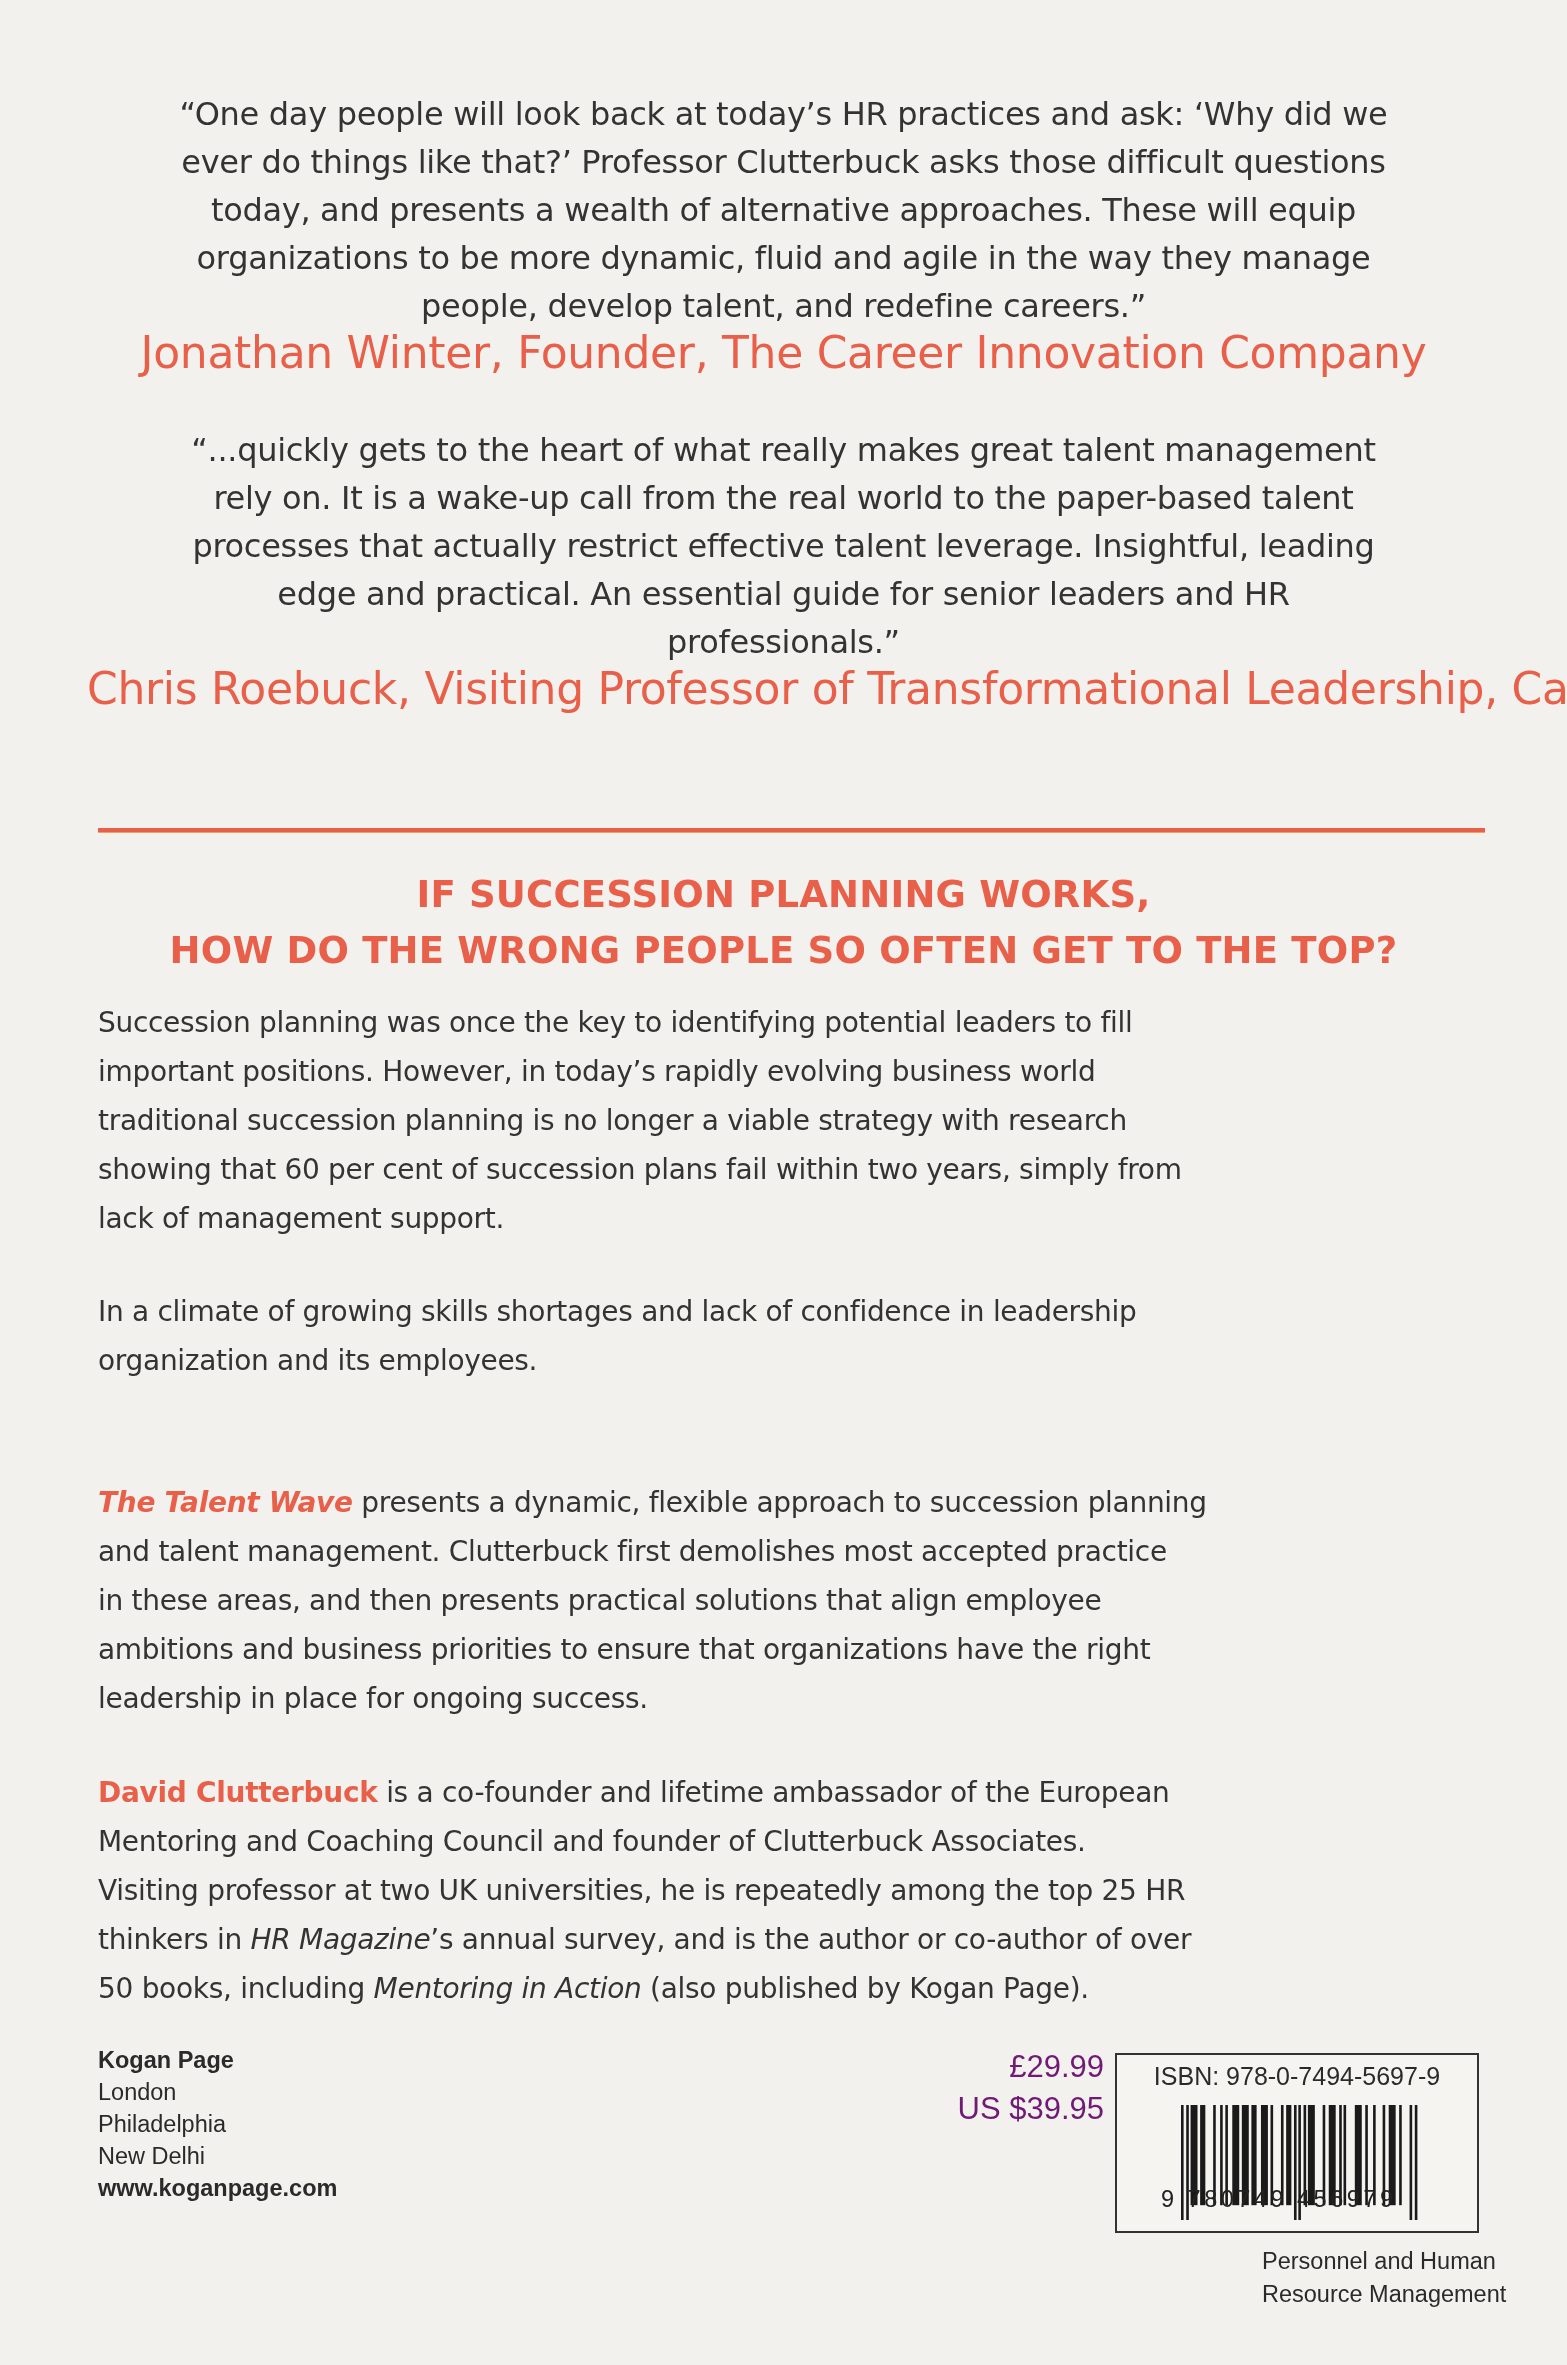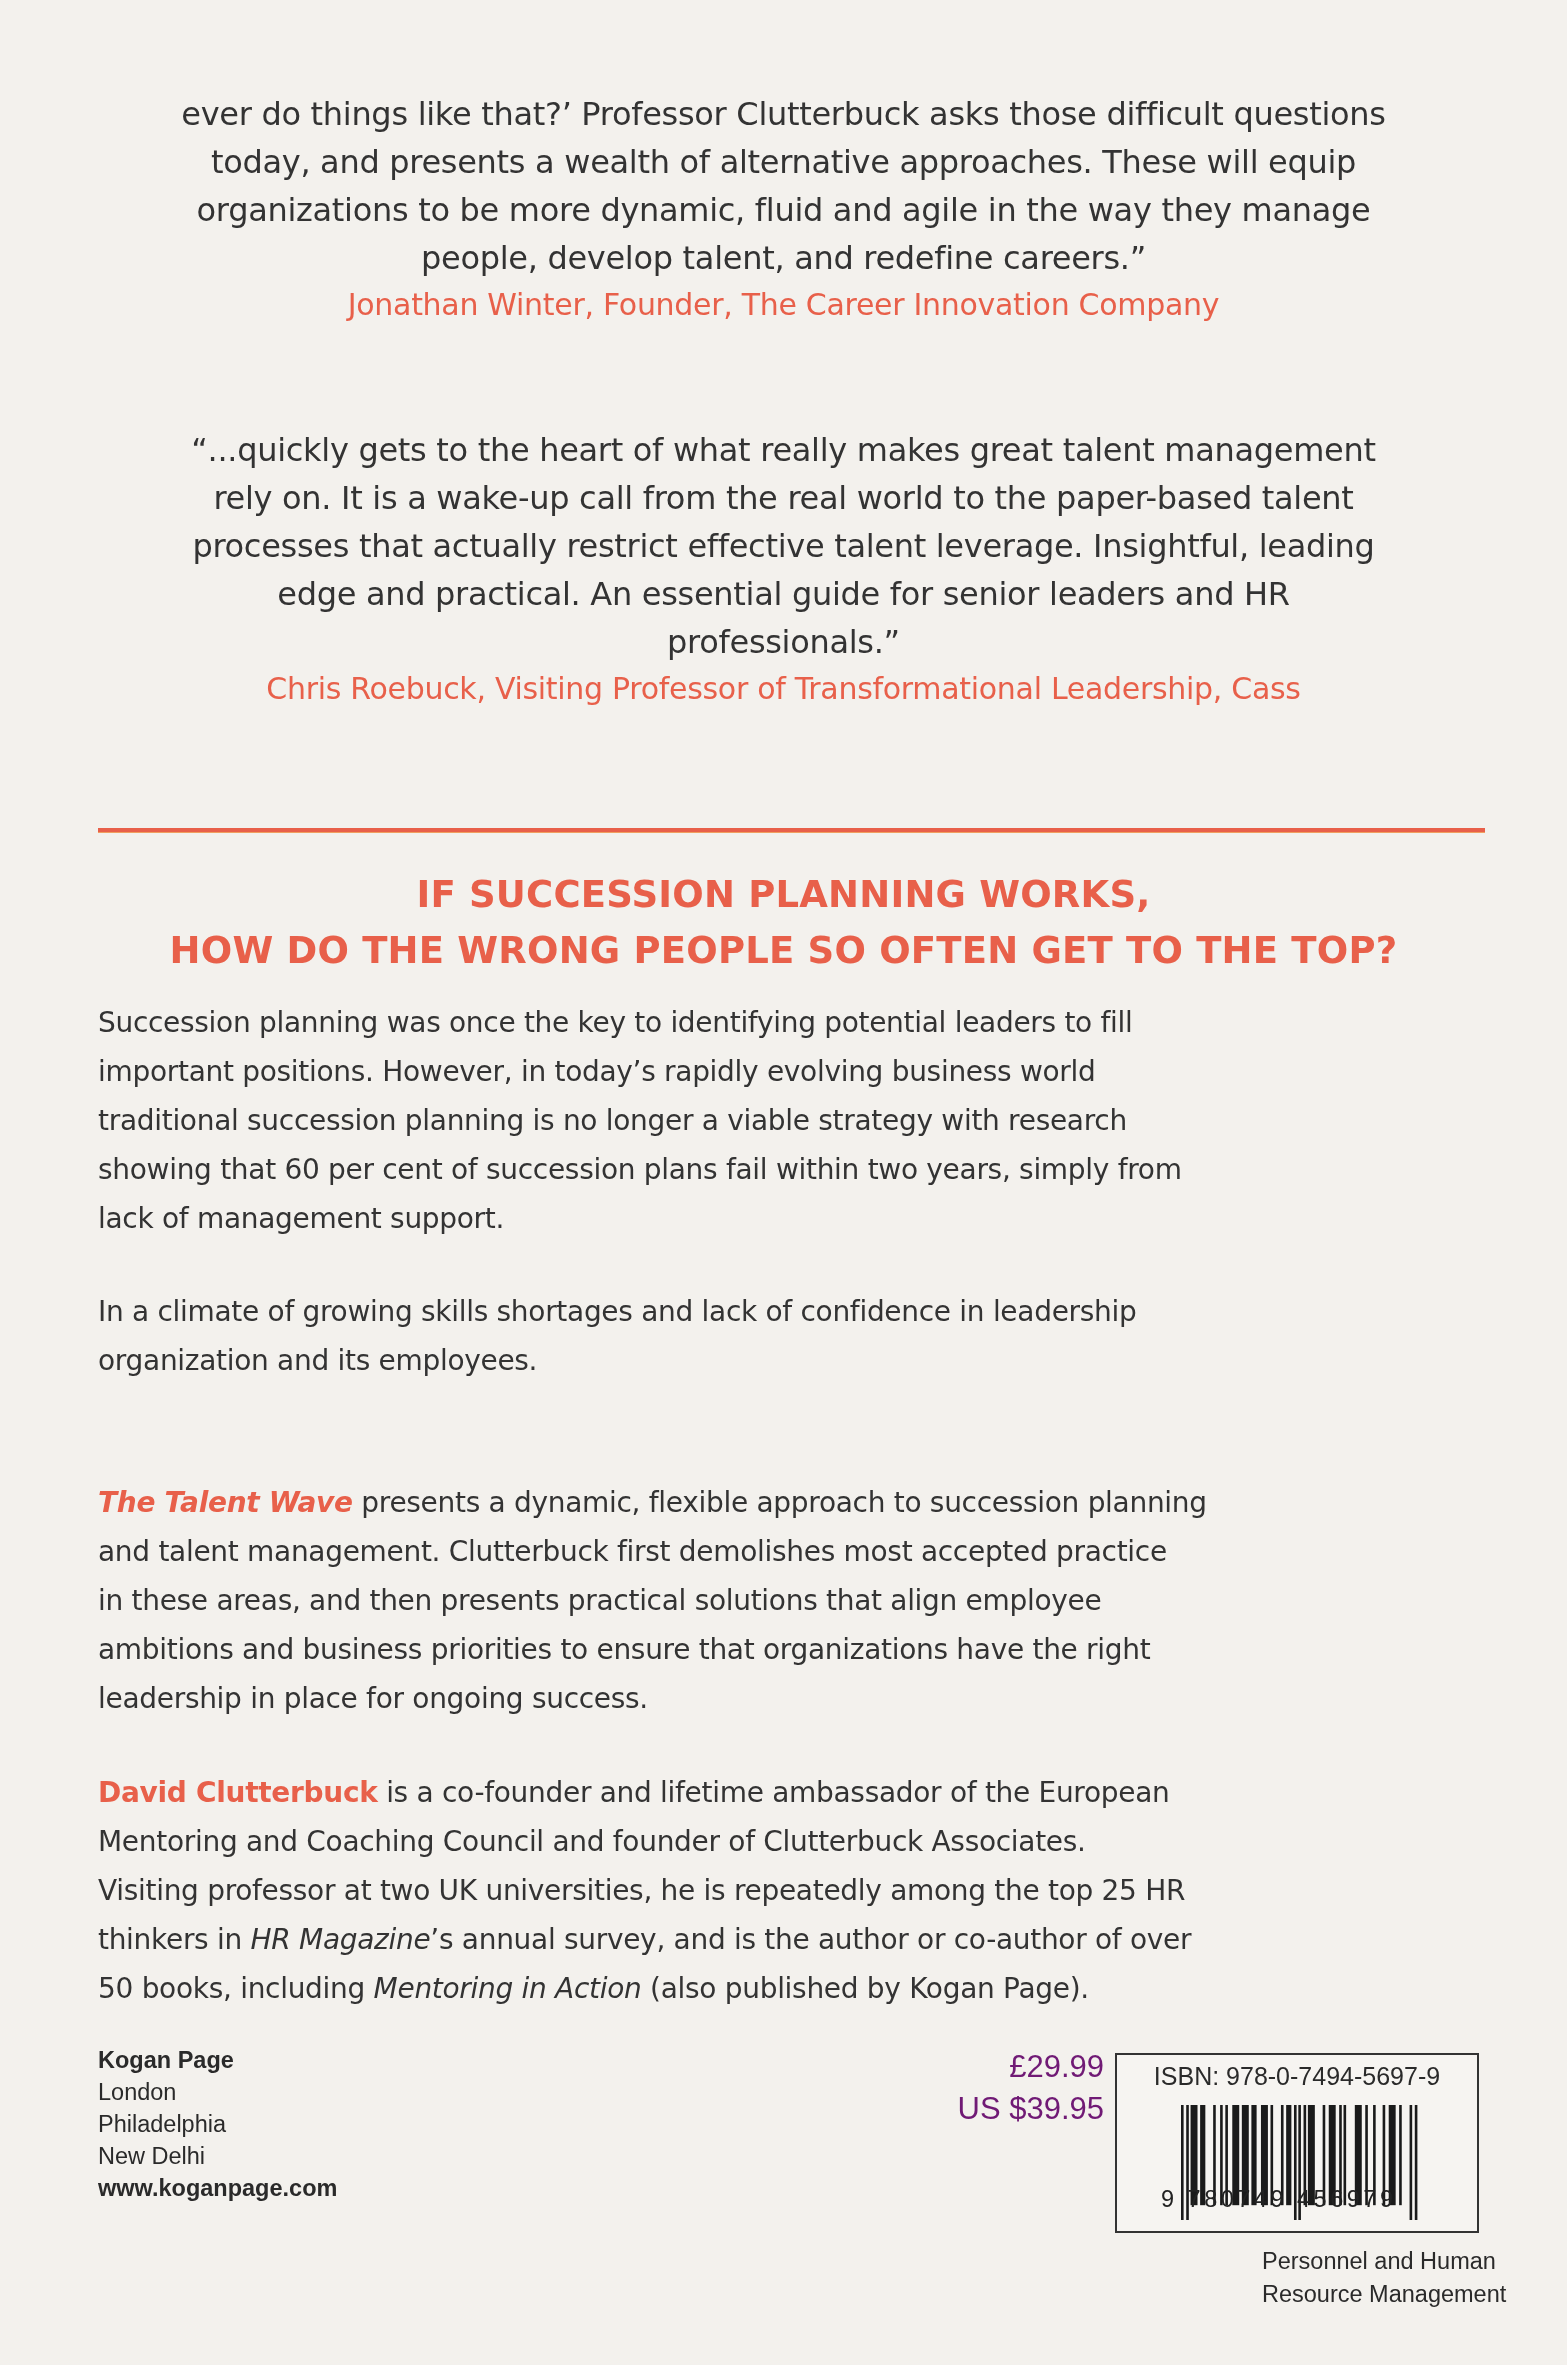--- a/index.html
+++ b/index.html
@@ -6,21 +6,21 @@
   body {
     width: 1567px; height: 2366px; position: relative; overflow: hidden;
     background: #f3f1ed;
     font-family: "DejaVu Sans", sans-serif;
     color: #2e2e2e;
   }
   .abs { position: absolute; }
   .line { display: block; white-space: nowrap; }
   .quote-block { left: 87px; width: 1393px; text-align: center; }
   .quote-text { font-size: 32px; line-height: 48px; color: #333; letter-spacing: -0.3px; }
-  .quote-attr { font-size: 30px; line-height: 45px; color: #e8604a; letter-spacing: -0.3px; }
+  .quote-attr { font-size: 44px; line-height: 45px; color: #e8604a; letter-spacing: -0.3px; }
   .rule { left: 98px; top: 828px; width: 1387px; height: 3.5px; background: #e8604a; border-bottom: 0.9px solid #f0a060; }
   .headline { left: 87px; width: 1393px; top: 867px; text-align: center; color: #e8604a;
     font-family: "DejaVu Sans", sans-serif; font-weight: bold; font-size: 37px; line-height: 56px; letter-spacing: 0.2px; }
   .body-block { left: 98px; width: 1410px; }
   .body-text { font-size: 28px; line-height: 49px; color: #333; letter-spacing: -0.3px; }
   .accent-bold { color: #e8604a; font-weight: bold; }
   .accent-bolditalic { color: #e8604a; font-weight: bold; font-style: italic; }
   .ital { font-style: italic; }
   .publisher { left: 98px; top: 2044px; font-family: "Liberation Sans", sans-serif; font-size: 23.5px; line-height: 32px; color: #2a2a2a; }
   .publisher .b { font-weight: bold; }
@@ -29,20 +29,21 @@
   .isbn-label { position: absolute; left: 0; right: 0; top: 7px; text-align: center; font-family: "Liberation Sans", sans-serif; font-size: 25px; color: #2a2a2a; }
   .barcode { position: absolute; left: 64px; top: 50px; width: 239px; height: 115px; }
   .barcode-digits { position: absolute; left: 44px; top: 131px; font-family: "Liberation Sans", sans-serif; font-size: 23.5px; color: #222; letter-spacing: 3.5px; }
   .category { left: 1262px; top: 2245px; width: 218px; text-align: right; font-family: "Liberation Sans", sans-serif; font-size: 23.5px; line-height: 33px; color: #2a2a2a; }
 </style>
 </head>
 <body>
 
 <div class="abs quote-block" style="top:90px;">
   <div class="quote-text">
+    <span class="line">“One day people will look back at today’s HR practices and ask: ‘Why did we</span>
     <span class="line">ever do things like that?’ Professor Clutterbuck asks those difficult questions</span>
     <span class="line">today, and presents a wealth of alternative approaches. These will equip</span>
     <span class="line">organizations to be more dynamic, fluid and agile in the way they manage</span>
     <span class="line">people, develop talent, and redefine careers.”</span>
   </div>
   <div class="quote-attr">
     <span class="line">Jonathan Winter, Founder, The Career Innovation Company</span>
   </div>
 </div>
 

